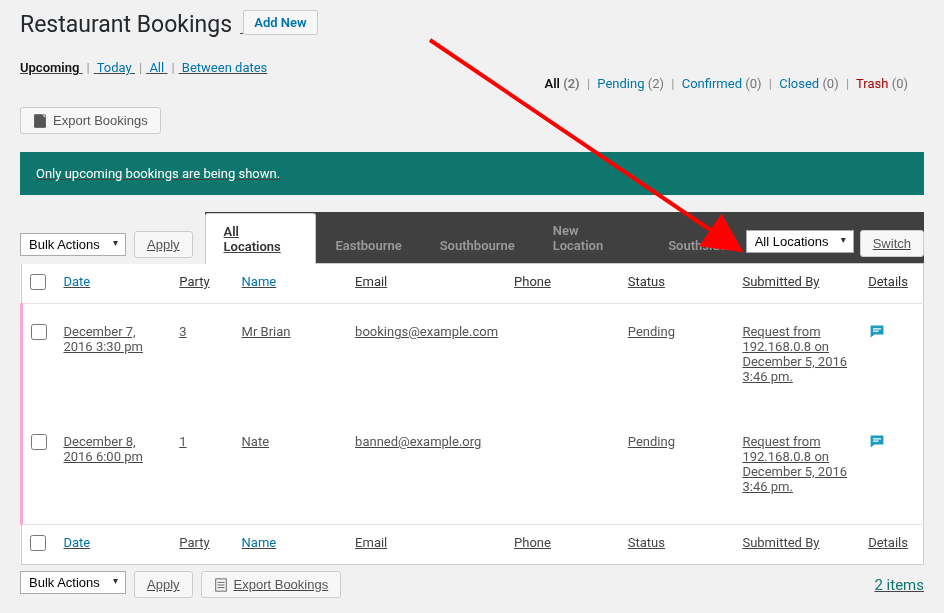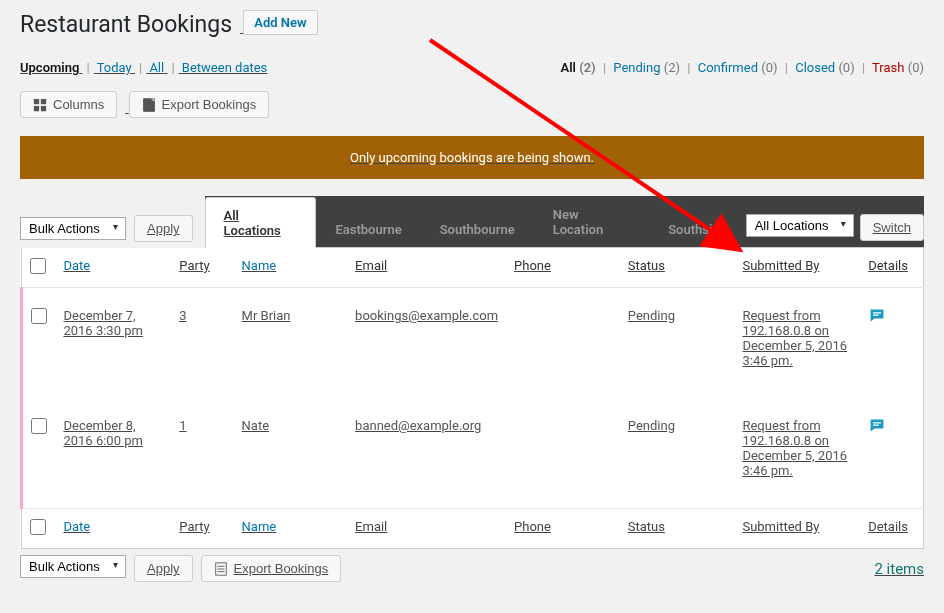--- a/index.html
+++ b/index.html
@@ -3,28 +3,28 @@
 <meta charset="utf-8">
 <style>
 * { box-sizing: border-box; margin: 0; padding: 0; }
 body { font-family: -apple-system, BlinkMacSystemFont, "Segoe UI", Roboto, sans-serif; font-size: 13px; color: #444; background: #f1f1f1; padding: 10px 20px 20px; width: 944px; }
 h1 { font-size: 23px; font-weight: 400; color: #23282d; display: inline-block; margin-right: 8px; }
 .add-new { display: inline-block; vertical-align: 5px; font-size: 13px; color: #0073aa; border: 1px solid #ccc; background: #f7f7f7; padding: 4px 10px; border-radius: 2px; font-weight: 600; }
 .subsub { margin: 22px 0 16px; font-size: 13px; }
 .subsub span.sep { color: #999; margin: 0 4px; }
 .subsub a { color: #0073aa; text-decoration: none; }
 .subsub .current { color: #111; font-weight: 600; }
-.subsub.right { float: right; margin: 0; }
+.subsub.right { float: right; margin: 16px; }
 .subsub .count { color: #777; }
 .subsub .trash { color: #a00; }
 .topbar::after { content:""; display:block; clear:both; }
 .btn { display: inline-flex; align-items: center; gap: 6px; background: #f7f7f7; border: 1px solid #ccc; border-radius: 3px; padding: 5px 12px; font-size: 13px; color: #555; cursor: pointer; }
 .btn-row { margin-bottom: 18px; }
 .btn-row .btn { margin-right: 8px; }
-.notice { background: #a16207; color: #fff; padding: 14px 16px; font-size: 13px; margin-bottom: 18px; text-align: center; }
+.notice { background: #0f766e; color: #fff; padding: 14px 16px; font-size: 13px; margin-bottom: 18px; }
 .tablenav { display: flex; gap: 8px; align-items: center; margin-bottom: 0; }
 .tablenav.bottom { margin-top: 6px; justify-content: space-between; }
 .tablenav.bottom .left { display: flex; gap: 8px; }
 select.bulk { font-size: 13px; padding: 3px 24px 3px 8px; border: 1px solid #aaa; background: #fff; appearance: none; }
 .sel-wrap { position: relative; display: inline-block; }
 .sel-wrap::after { content: "▾"; position: absolute; right: 8px; top: 4px; font-size: 10px; color: #333; pointer-events: none; }
 .tabs { display: flex; border-bottom: 1px solid #ccc; background: #404040; align-items: flex-end; margin-top: -1px; }
 .tab { padding: 10px 18px; font-size: 13px; font-weight: 600; color: #999; cursor: pointer; border: 1px solid transparent; border-bottom: none; }
 .tab.active { background: #fff; border-color: #ccc; color: #333; border-radius: 3px 3px 0 0; position: relative; top: 1px; }
 .tabs .spacer { flex: 1; }
@@ -73,26 +73,20 @@
     <span class="sep">|</span>
     <a href="#">All</a>
     <span class="sep">|</span>
     <a href="#">Between dates</a>
   </div>
 </div>
 
 <div class="btn-row">
   <button class="btn">
     <svg width="14" height="14" viewBox="0 0 16 16">
-          <path fill="#555" d="M1 1h6v6H1zM9 1h6v6H9zM1 9h6v6H1zM9 9h6v6H9z"></path>
-        </svg>
-    <span>Columns</span>
-  </button>
-  <button class="btn">
-    <svg width="14" height="14" viewBox="0 0 16 16">
           <path fill="#555" d="M2 1h8l4 4v10H2z M4 5h5M4 8h8M4 11h8" stroke="#555" stroke-width="1"></path>
           <rect x="2" y="1" width="12" height="14" fill="none" stroke="#555"></rect>
         </svg>
     <span>Export Bookings</span>
   </button>
 </div>
 
 <div class="notice">Only upcoming bookings are being shown.</div>
 
 <div class="top-controls">

